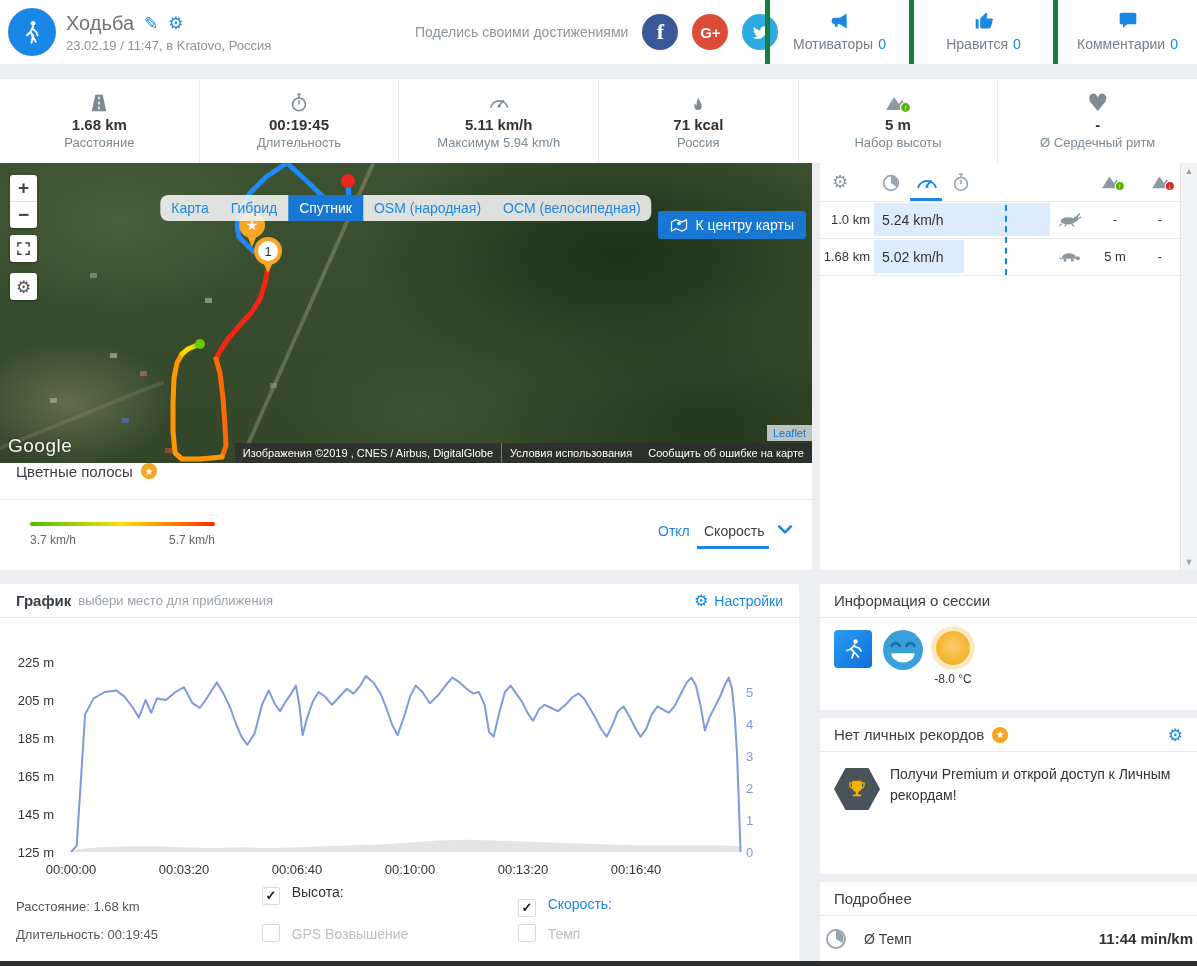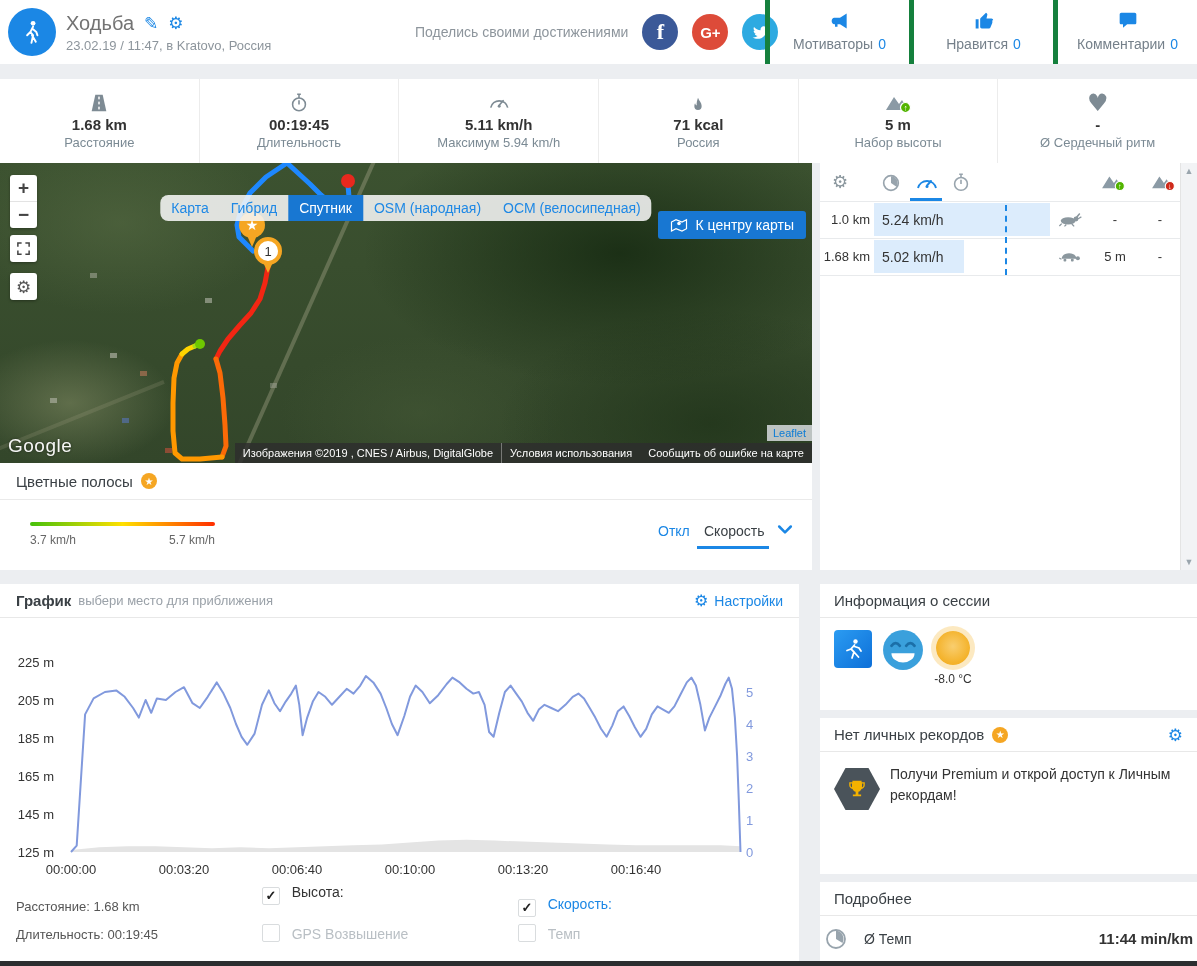--- a/index.html
+++ b/index.html
@@ -62,21 +62,21 @@
       font-family:"DejaVu Sans",sans-serif;font-size:17px;color:#555;}
   .google-logo{position:absolute;left:8px;bottom:6px;color:#fff;font-size:19px;letter-spacing:.5px;opacity:.95;text-shadow:0 0 3px rgba(0,0,0,.5);}
   .attrib{position:absolute;right:0;bottom:0;height:20px;background:rgba(45,45,45,.82);color:#fff;font-size:11px;
       display:flex;align-items:center;gap:0;}
   .attrib span{padding:0 8px;white-space:nowrap;}
   .attrib .sep{width:1px;height:20px;background:rgba(255,255,255,.35);padding:0;}
   .leaflet-chip{position:absolute;right:0;bottom:22px;background:rgba(215,219,222,.85);color:#0b7bd5;font-size:11px;padding:2px 6px;}
 
   
   #bands-title-row{position:absolute;left:0;top:300px;width:812px;height:37px;border-bottom:1px solid #eaeaea;
-      display:flex;align-items:center;padding-left:16px;box-sizing:border-box;gap:8px;}
+      display:flex;align-items:flex-start;padding-left:16px;box-sizing:border-box;gap:8px;}
   .sec-title{font-size:15px;color:#3a4045;}
   .star-badge{width:16px;height:16px;border-radius:50%;background:#f5a623;color:#fff;font-size:10px;display:inline-flex;align-items:center;justify-content:center;}
   #grad-bar{position:absolute;left:30px;top:359px;width:185px;height:4px;border-radius:2px;}
   #grad-min{position:absolute;left:30px;top:370px;font-size:12px;color:#666;}
   #grad-max{position:absolute;left:160px;top:370px;width:55px;text-align:right;font-size:12px;color:#666;}
   #band-off{position:absolute;left:658px;top:360px;font-size:14px;color:#1b87e5;cursor:pointer;}
   #band-mode{position:absolute;left:704px;top:360px;font-size:14px;color:#3a4045;cursor:pointer;}
   #band-underline{position:absolute;left:697px;top:383px;width:72px;height:3px;background:#1b87e5;}
   #band-chevron{position:absolute;left:775px;top:356px;cursor:pointer;}
 

